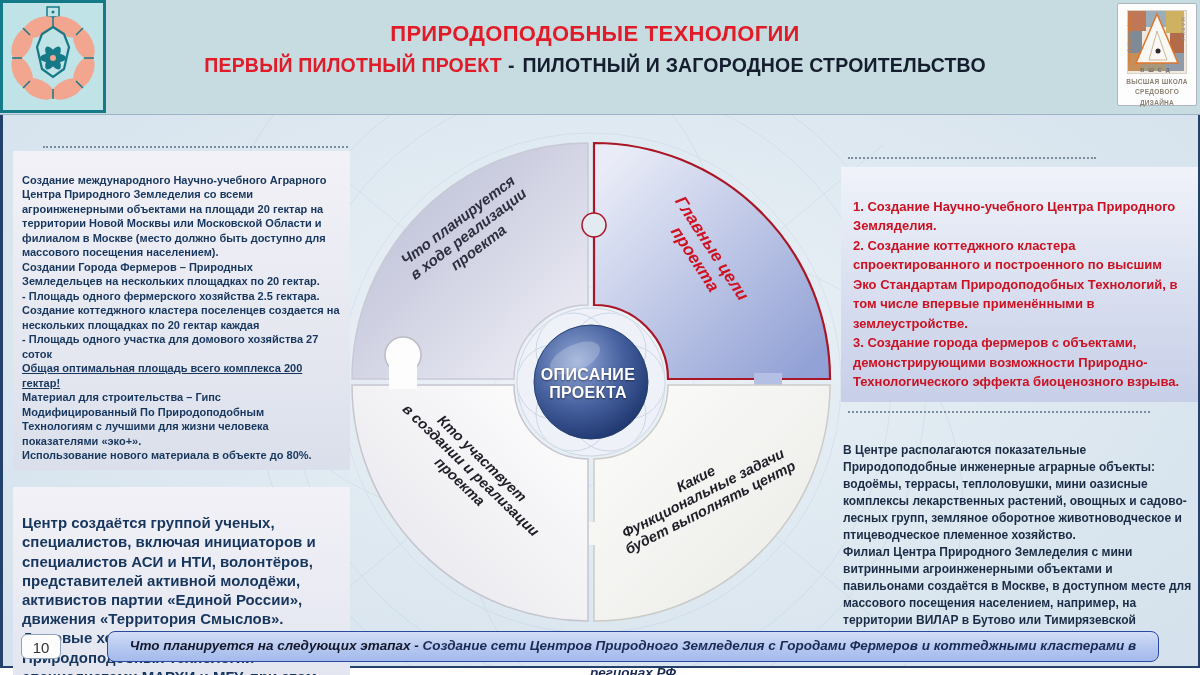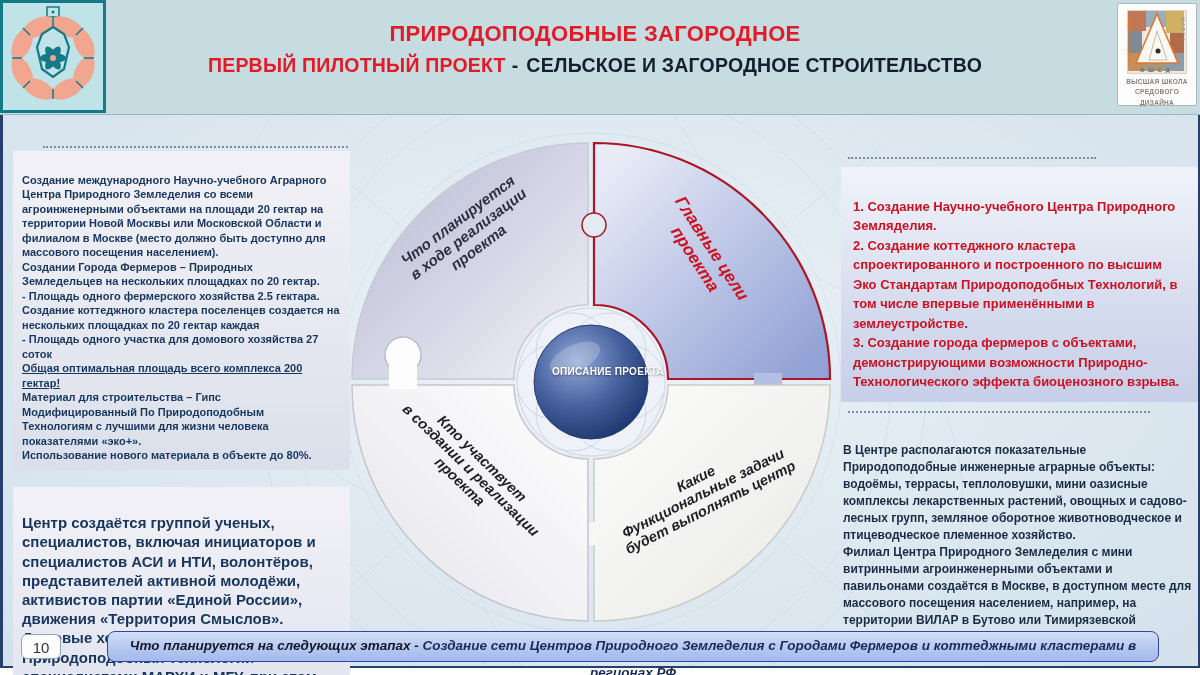--- a/index.html
+++ b/index.html
@@ -49,21 +49,21 @@
                color:#cc1122;background:linear-gradient(180deg,#f0f3fa 0%,#d6dcee 60%,#c7cfe8 100%);}
   #functions-panel{left:838px;top:306px;width:358px;padding:4px 2px;font-size:12px;line-height:1.42;
                    color:#1a2c45;background:transparent;}
 
   
   .quad-label{white-space:pre-line;text-align:center;font-weight:bold;font-style:italic;z-index:5;}
   #label-tl{left:365px;top:93px;width:200px;font-size:15px;color:#2f2f3f;transform:rotate(-37deg);}
   #label-tr{left:620px;top:119px;width:160px;font-size:17px;color:#cf1222;transform:rotate(57deg);}
   #label-bl{left:363px;top:331px;width:210px;font-size:14.5px;color:#1f1f28;transform:rotate(44deg);}
   #label-br{left:588px;top:354px;width:224px;font-size:14.5px;color:#1f1f28;transform:rotate(-27deg);}
-  #label-center{left:544px;top:251px;width:122px;text-align:center;font-size:10px;font-weight:bold;
+  #label-center{left:524px;top:251px;width:122px;text-align:center;font-size:16px;font-weight:bold;
                 color:#ffffff;letter-spacing:.3px;z-index:6;text-shadow:0 1px 2px rgba(0,0,20,.5);}
 
   
   #page-num{left:18px;top:519px;width:40px;height:25px;background:#fdfdfd;border:1.5px solid #8fa3c0;
             border-radius:6px;text-align:center;line-height:25px;font-size:15px;color:#333;box-sizing:border-box;}
   #footer-bar{left:104px;top:516px;width:1052px;height:31px;border:1.5px solid #2a4aa0;border-radius:8px;
               background:linear-gradient(180deg,#d3def7 0%,#b3c6f0 60%,#a5baec 100%);
               box-sizing:border-box;text-align:center;line-height:27px;font-size:13.5px;font-style:italic;}
   #footer-bar .lead{font-weight:bold;color:#14182a;}
   #footer-bar .rest{font-weight:600;color:#1b2a55;}
@@ -106,23 +106,23 @@
         <g fill="#157a88">
           <ellipse cx="50" cy="55" rx="13" ry="5" transform="rotate(0 50 55)"></ellipse>
           <ellipse cx="50" cy="55" rx="13" ry="5" transform="rotate(60 50 55)"></ellipse>
           <ellipse cx="50" cy="55" rx="13" ry="5" transform="rotate(120 50 55)"></ellipse>
         </g>
         <circle cx="50" cy="55" r="3" fill="#f2a58f"></circle>
       </svg>
     </div>
 
     <div id="title-wrap" class="abs">
-      <div id="title-line1">ПРИРОДОПОДОБНЫЕ ЗАГОРОДНОЕ</div>
+      <div id="title-line1">ПРИРОДОПОДОБНЫЕ ТЕХНОЛОГИИ</div>
       <div id="title-line2">
-        <span class="red">ПЕРВЫЙ ПИЛОТНЫЙ ПРОЕКТ</span><span class="dash">-</span><span class="dark">СЕЛЬСКОЕ И ЗАГОРОДНОЕ  СТРОИТЕЛЬСТВО</span>
+        <span class="red">ПЕРВЫЙ ПИЛОТНЫЙ ПРОЕКТ</span><span class="dash">-</span><span class="dark">ПИЛОТНЫЙ И ЗАГОРОДНОЕ  СТРОИТЕЛЬСТВО</span>
       </div>
     </div>
 
     <div id="logo-right" class="abs">
       <div class="mini">
         <svg width="56" height="60" viewBox="0 0 56 60">
           <g opacity="0.85">
             <rect x="0" y="0" width="18" height="20" fill="#b7643f"></rect>
             <rect x="18" y="0" width="20" height="16" fill="#8da3b4"></rect>
             <rect x="38" y="0" width="18" height="22" fill="#c9a84c"></rect>

